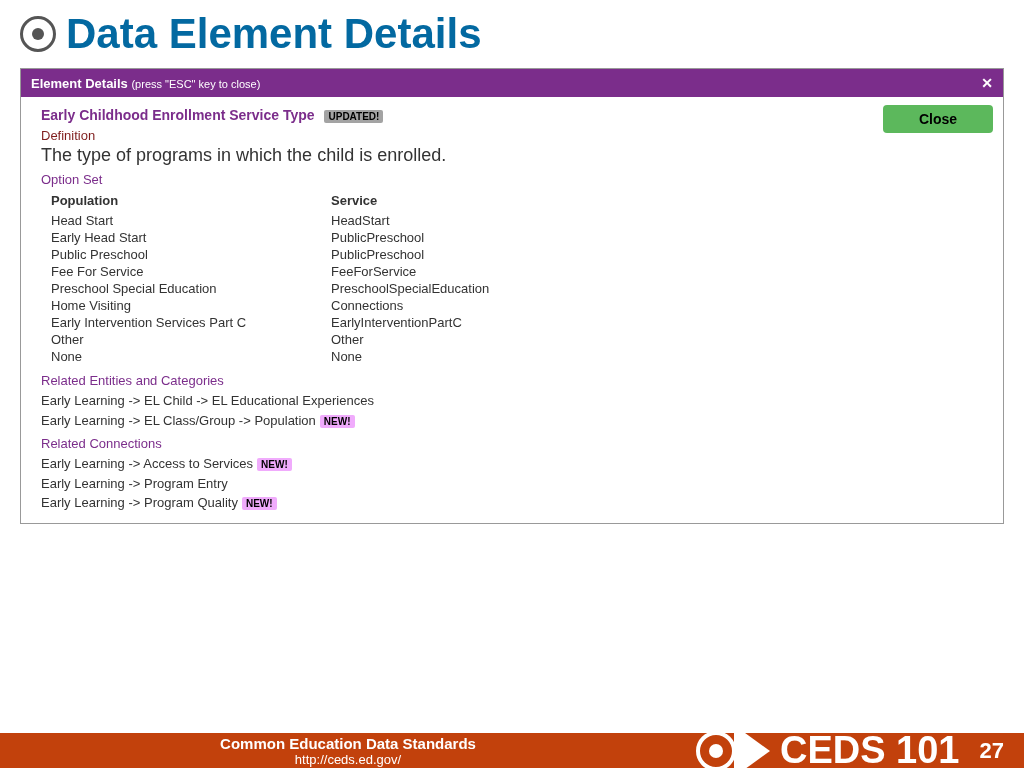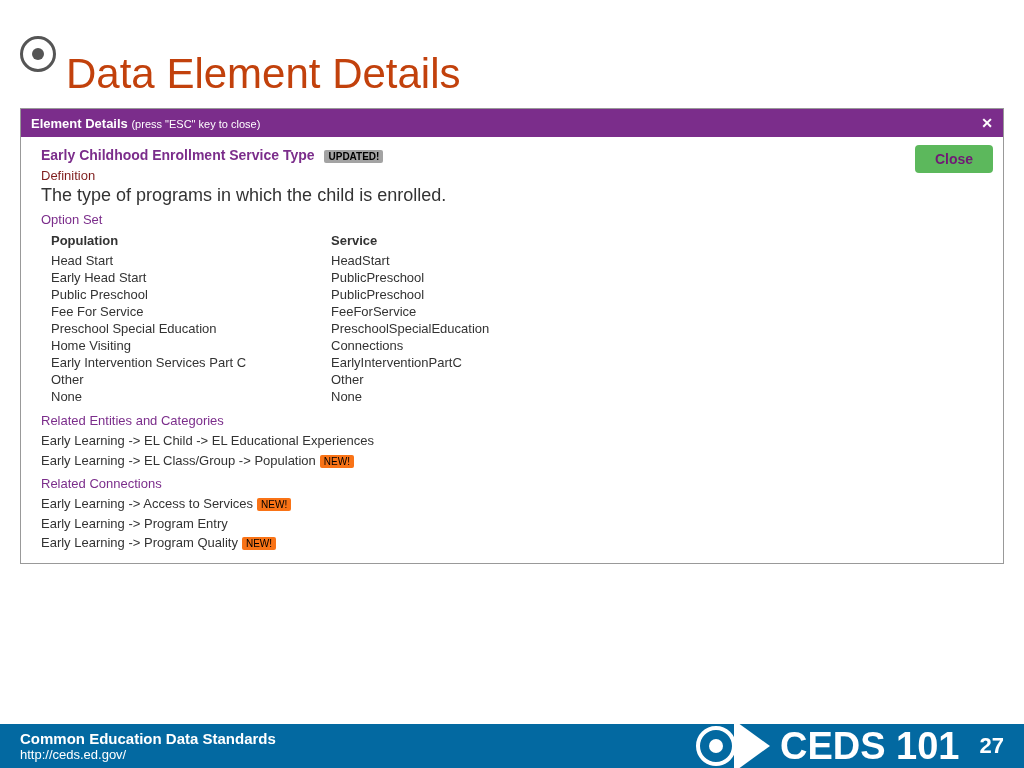--- a/index.html
+++ b/index.html
@@ -19,23 +19,22 @@
       display: flex; align-items: center; justify-content: center;
       flex-shrink: 0;
     }
     .header-icon-inner {
       width: 12px; height: 12px;
       background: #555;
       border-radius: 50%;
     }
     .page-title {
       font-size: 42px;
-      font-weight: normal;
-      color: #c2410c;
-      margin-top: 40px;
+      font-weight: bold;
+      color: #0369a1;
     }
 
     
     .element-details-box {
       margin: 5px 20px;
       border: 1px solid #999;
     }
     .element-details-header {
       background: #7b2d8b;
       color: #fff;
@@ -61,24 +60,24 @@
     .element-details-content {
       padding: 10px 20px;
       background: #fff;
       position: relative;
     }
     .close-button {
       position: absolute;
       top: 8px;
       right: 10px;
       background: #5cb85c;
-      color: #701a75;
+      color: #000000;
       border: none;
       border-radius: 4px;
-      padding: 6px 20px;
+      padding: 6px 36px;
       font-size: 14px;
       cursor: pointer;
       font-weight: bold;
     }
 
     
     .element-title {
       color: #7b2d8b;
       font-weight: bold;
       font-size: 14px;
@@ -143,40 +142,41 @@
       font-size: 13px;
       margin-top: 6px;
       margin-bottom: 3px;
     }
     .related-item {
       font-size: 13px;
       color: #333;
       line-height: 1.5;
     }
     .new-badge {
-      background: #f97316;
+      background: #f0abfc;
       color: #000;
       font-size: 10px;
-      font-weight: normal;
+      font-weight: bold;
       padding: 1px 4px;
       border-radius: 2px;
       margin-left: 4px;
       vertical-align: middle;
     }
 
     
     .page-footer {
       position: absolute;
       bottom: 0;
       left: 0;
       width: 100%;
-      height: 44px;
-      background: #0369a1;
+      height: 35px;
+      background: #c2410c;
       display: flex;
       align-items: center;
+      text-align: center;
     }
     .footer-left {
       padding: 0 20px;
       color: #fff;
       flex: 1;
     }
     .footer-left-title {
       font-size: 15px;
       font-weight: bold;
     }

